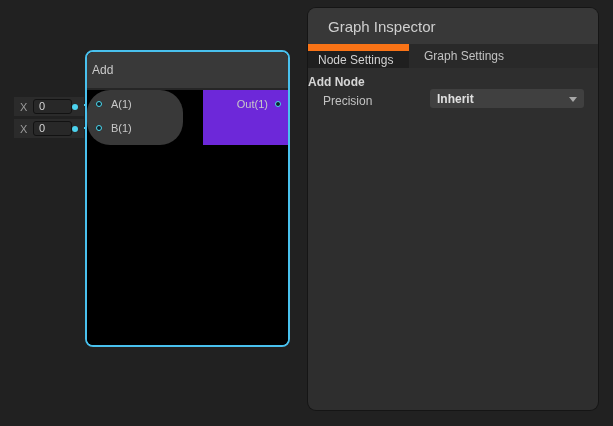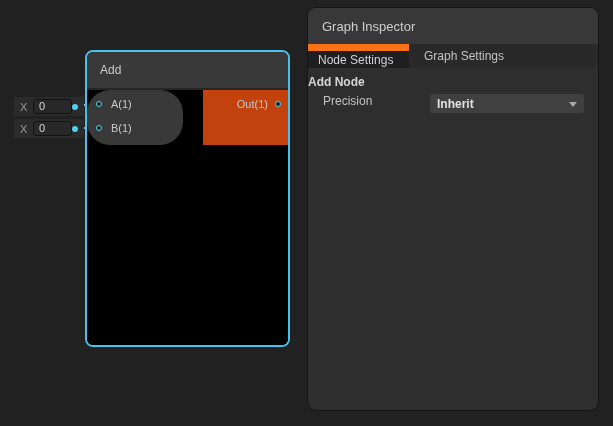--- a/index.html
+++ b/index.html
@@ -49,27 +49,27 @@
   
   .node {
     position: absolute; left: 85px; top: 50px;
     width: 205px; height: 297px;
     border: 2px solid #49c1ee; border-radius: 8px;
     background: #000; overflow: hidden;
     display: flex; flex-direction: column;
   }
   .node-header {
     height: 36px; background: #393939;
-    font-size: 12px; color: #cacaca; line-height: 37px; padding-left: 13px;
+    font-size: 12px; color: #cacaca; line-height: 37px; padding-left: 5px;
     flex: 0 0 auto;
   }
   .node-divider { height: 2px; background: #262626; flex: 0 0 auto; }
   .node-ports { display: flex; height: 55px; flex: 0 0 auto; }
   .node-inputs { width: 96px; background: #393939; padding-top: 2px; border-radius: 23px; }
-  .node-outputs { flex: 1; background: #c2410c; padding-top: 2px; margin-left: 20px; }
+  .node-outputs { flex: 1; background: #6d28d9; padding-top: 2px; margin-left: 20px; }
   .port-row { display: flex; align-items: center; height: 24px; }
   .port-row.out { justify-content: flex-end; }
   .port-circle {
     width: 6px; height: 6px; border: 1.5px solid #4cd8ee; border-radius: 50%;
     background: #10222a; flex: 0 0 auto;
   }
   .node-inputs .port-circle { margin-left: 9px; }
   .port-label { font-size: 11px; color: #c8c8c8; }
   .node-inputs .port-label { margin-left: 9px; }
   .node-outputs .port-label { margin-right: 7px; }
@@ -78,36 +78,36 @@
 
   
   .inspector {
     position: absolute; left: 308px; top: 8px;
     width: 290px; height: 402px;
     background: #2e2e2e; border-radius: 8px; overflow: hidden;
     box-shadow: 0 0 0 1px rgba(0,0,0,0.35);
   }
   .inspector-header {
     height: 36px; background: #383838;
-    font-size: 13px; color: #cfcfcf; line-height: 37px; padding-left: 14px;
+    font-size: 15px; color: #cfcfcf; line-height: 37px; padding-left: 20px;
   }
   .tabbar { position: relative; height: 24px; background: #292929; }
   .tab-active {
     position: absolute; left: 0; top: 0; width: 101px; height: 24px;
     background: #1f1f1f; border-top: 7px solid #f97316;
     font-size: 12px; color: #d2d2d2; line-height: 19px; padding-left: 10px;
   }
   .tab-inactive {
     position: absolute; left: 101px; top: 0; height: 24px;
     font-size: 12px; color: #c2c2c2; line-height: 25px; padding-left: 15px;
   }
   .inspector-content { padding-top: 7px; }
   .section-title { font-size: 12px; font-weight: 700; color: #d6d6d6; margin-left: 0; }
   .field-row {
-    display: flex; align-items: flex-start; margin-top: 5px; padding-left: 15px;
+    display: flex; align-items: flex-end; padding-left: 15px;
   }
   .field-label { width: 107px; font-size: 12px; color: #c2c2c2; }
   .dropdown {
     position: relative; width: 154px; height: 19px;
     background: #404040; border-radius: 3px;
     display: flex; align-items: center;
   }
   .dropdown-value { font-size: 12px; font-weight: 700; color: #e0e0e0; margin-left: 7px; }
   .dropdown-arrow {
     position: absolute; right: 7px; top: 50%; margin-top: -2px;

